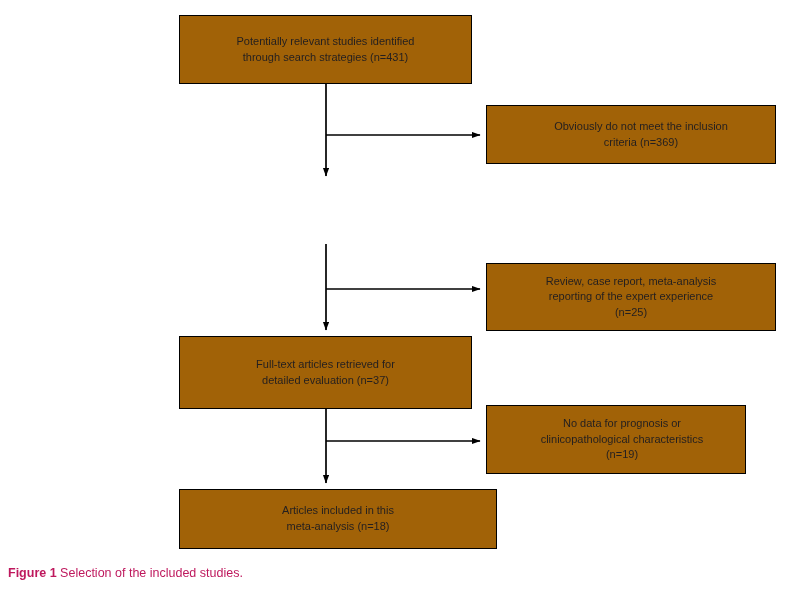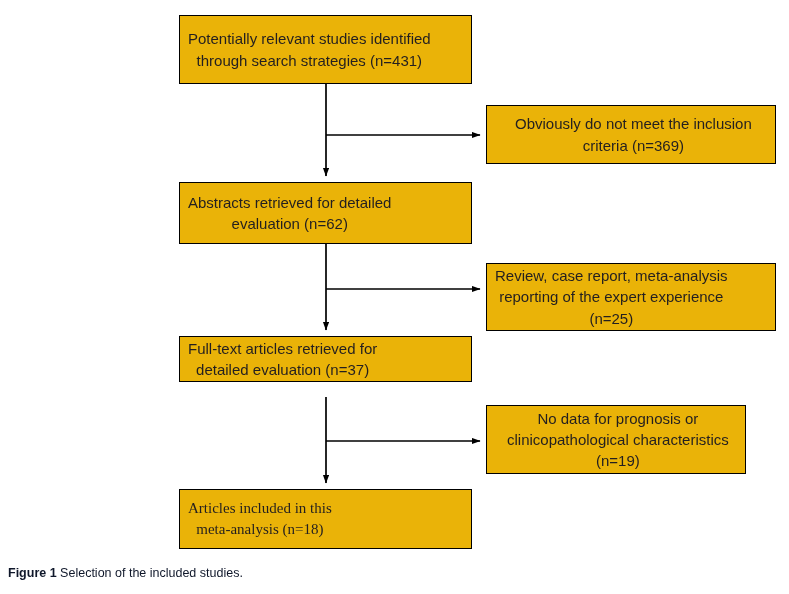--- a/index.html
+++ b/index.html
@@ -22,60 +22,60 @@
     position: absolute;
     left: 0;
     top: 0;
     width: 789px;
     height: 560px;
   }
   .node {
     position: absolute;
     box-sizing: border-box;
     border: 1.6px solid #000000;
-    background: #eab308;
+    background: #a16207;
     display: flex;
     align-items: center;
-    justify-content: flex-start;
+    justify-content: center;
     text-align: center;
     font-family: "Liberation Sans", sans-serif;
-    font-size: 15px;
+    font-size: 11px;
     line-height: 1.42;
     color: #231f20;
     padding: 2px 8px;
   }
   .node-text {
     display: block;
     white-space: pre-line;
   }
   
   #node-identified { left: 179px; top: 15px;  width: 293px; height: 69px; }
   #node-abstracts  { left: 179px; top: 182px; width: 293px; height: 62px; }
-  #node-fulltext   { left: 179px; top: 336px; width: 293px; height: 46px; }
-  #node-included   { left: 179px; top: 489px; width: 293px; height: 60px; font-family: Liberation Serif, serif; }
+  #node-fulltext   { left: 179px; top: 336px; width: 293px; height: 73px; }
+  #node-included   { left: 179px; top: 489px; width: 318px; height: 60px; }
   
   #node-excl-inclusion { left: 486px; top: 105px; width: 290px; height: 59px; padding-left: 28px; }
   #node-excl-review    { left: 486px; top: 255px; width: 290px; height: 68px; margin-top: 8px; }
   #node-excl-nodata    { left: 486px; top: 405px; width: 260px; height: 69px; padding-left: 20px; }
 
   .connectors {
     position: absolute;
     left: 0;
     top: 0;
     width: 789px;
     height: 560px;
     pointer-events: none;
   }
   .caption {
     position: absolute;
     left: 8px;
     top: 566px;
     font-family: "Liberation Sans", sans-serif;
     font-size: 12.5px;
-    color: #0f172a;
+    color: #be185d;
     white-space: nowrap;
   }
   .caption b {
     font-weight: bold;
   }
 </style>
 </head>
 <body>
 
 <div id="page">
@@ -114,24 +114,20 @@
     <div class="node" id="node-identified">
       <span class="node-text">Potentially relevant studies identified
 through search strategies (n=431)</span>
     </div>
 
     <div class="node" id="node-excl-inclusion">
       <span class="node-text">Obviously do not meet the inclusion
 criteria (n=369)</span>
     </div>
 
-    <div class="node" id="node-abstracts">
-      <span class="node-text">Abstracts retrieved for detailed
-evaluation (n=62)</span>
-    </div>
 
     <div class="node" id="node-excl-review">
       <span class="node-text">Review, case report, meta-analysis
 reporting of the expert experience
 (n=25)</span>
     </div>
 
     <div class="node" id="node-fulltext">
       <span class="node-text">Full-text articles retrieved for
 detailed evaluation (n=37)</span>

